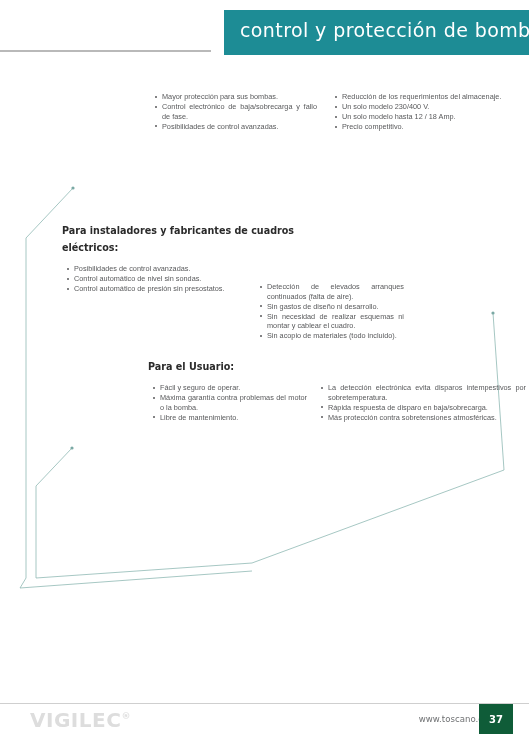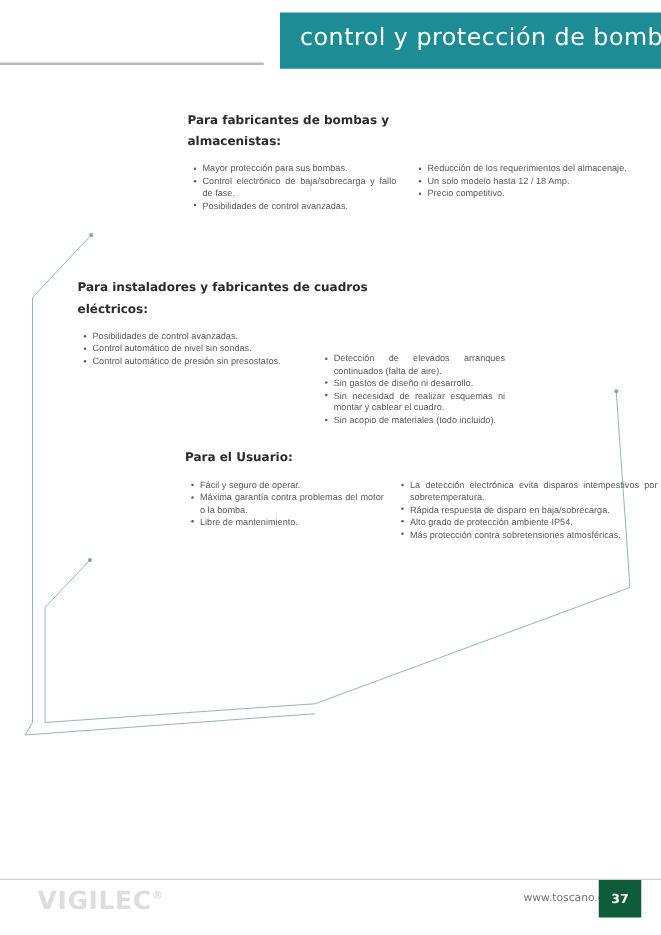--- a/index.html
+++ b/index.html
@@ -187,32 +187,29 @@
       <circle cx="493" cy="313" r="1.6"></circle>
     </g>
   </svg>
 
   <div class="header-rule"></div>
   <div class="header-banner">
     <div class="header-banner-title">control y protección de bombas</div>
   </div>
 
   <div class="block" id="block-manufacturers">
-    <div class="block-title">
-      <div>Para fabricantes de bombas y</div>
-      <div>almacenistas:</div>
-    </div>
     <div class="cols" style="height:52px">
       <ul class="blist col-left">
         <li>Mayor protección para sus bombas.</li>
         <li>Control electrónico de baja/sobrecarga y fallo de fase.</li>
         <li>Posibilidades de control avanzadas.</li>
       </ul>
       <ul class="blist col-right">
         <li>Reducción de los requerimientos del almacenaje.</li>
+        <li>Un solo modelo 230/400 V.</li>
         <li>Un solo modelo hasta 12 / 18 Amp.</li>
         <li>Precio competitivo.</li>
       </ul>
     </div>
   </div>
 
   <div class="block" id="block-installers">
     <div class="block-title">
       <div>Para instaladores y fabricantes de cuadros</div>
       <div>eléctricos:</div>
@@ -238,21 +235,20 @@
     </div>
     <div class="cols" style="height:70px">
       <ul class="blist col-left">
         <li>Fácil y seguro de operar.</li>
         <li>Máxima garantía contra problemas del motor o la bomba.</li>
         <li>Libre de mantenimiento.</li>
       </ul>
       <ul class="blist col-right">
         <li>La detección electrónica evita disparos intempestivos por sobretemperatura.</li>
         <li>Rápida respuesta de disparo en baja/sobrecarga.</li>
-        <li>Alto grado de protección ambiente IP54.</li>
         <li>Más protección contra sobretensiones atmosféricas.</li>
       </ul>
     </div>
   </div>
 
   <div class="footer-rule"></div>
   <div class="footer-logo"><span>VIGILEC</span><span class="reg">®</span></div>
   <div class="footer-url">www.toscano.es</div>
   <div class="footer-page">37</div>
 

